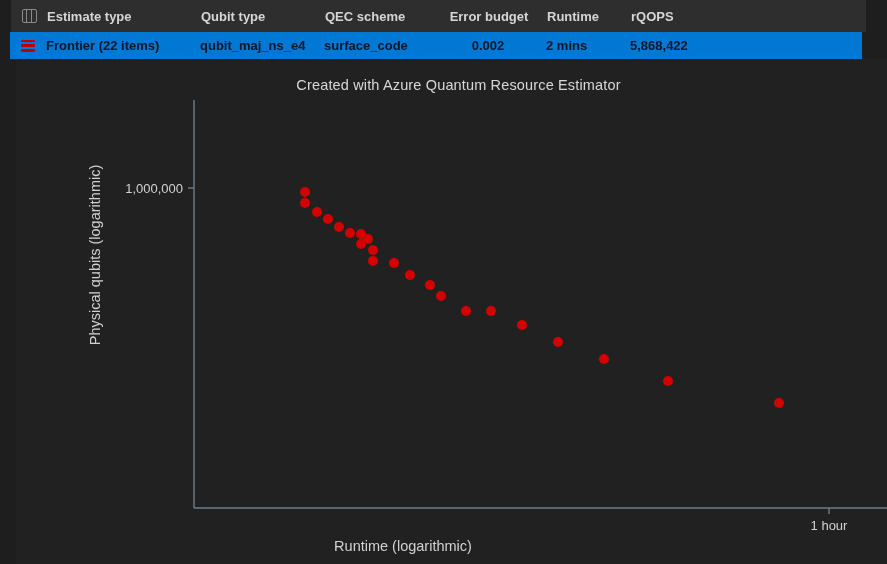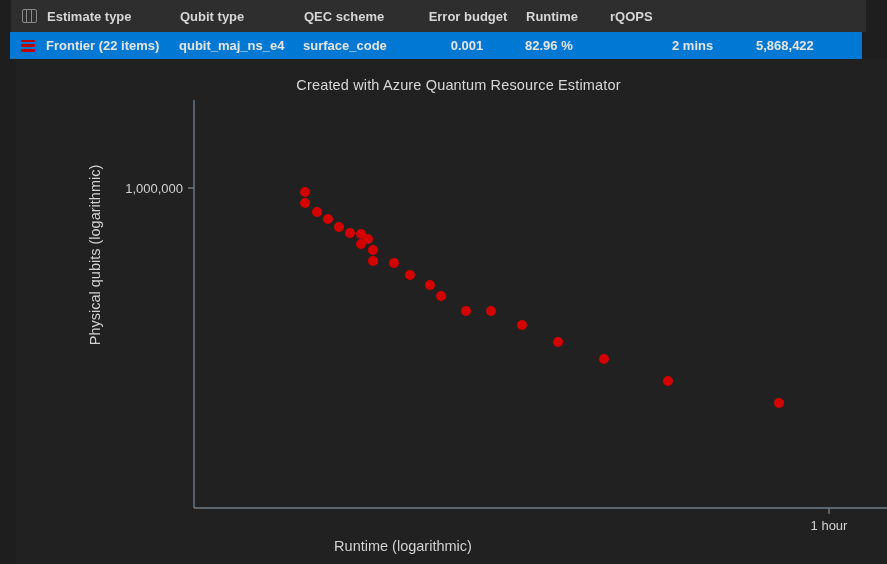--- a/index.html
+++ b/index.html
@@ -30,35 +30,35 @@
     background: #2e2e2e;
     color: #d6d6d6;
     font-weight: bold;
     font-size: 13px;
   }
   .tbl-data-row {
     display: flex;
     align-items: center;
     height: 27px;
     background: #0078d4;
-    color: #e5e5e5;
+    color: #0f172a;
     font-weight: bold;
     font-size: 13px;
     margin-left: -1px;
     width: 852px;
   }
   .cell {
     padding-left: 3px;
     box-sizing: border-box;
     white-space: nowrap;
     overflow: hidden;
   }
   .c-icon   { width: 33px; display:flex; align-items:center; justify-content:center; }
   .c-est    { width: 133px; }
-  .c-qubit  { width: 124px; }
+  .c-qubit  { width: 124px; margin-left: 21px; }
   .c-qec    { width: 109px; }
   .c-err    { width: 113px; text-align: center; }
   .c-tff    { width: 147px; }
   .c-run    { width: 84px; }
   .c-rqops  { width: 100px; }
 
   
   .columns-icon {
     width: 15px; height: 14px;
     border: 1.6px solid #8a8a8a;
@@ -143,22 +143,21 @@
     <div class="cell c-icon">
       <span class="legend-icon">
         <span></span>
           <span></span>
           <span></span>
       </span>
     </div>
     <div class="cell c-est">Frontier (22 items)</div>
     <div class="cell c-qubit">qubit_maj_ns_e4</div>
     <div class="cell c-qec">surface_code</div>
-    <div class="cell c-err">0.001</div>
-    <div class="cell c-tff">82.96 %</div>
+    <div class="cell c-err">0.002</div>
     <div class="cell c-run">2 mins</div>
     <div class="cell c-rqops">5,868,422</div>
   </div>
 
 </div>
 
 <div id="chart-area">
 
   <div id="chart-title">Created with Azure Quantum Resource Estimator</div>
 

